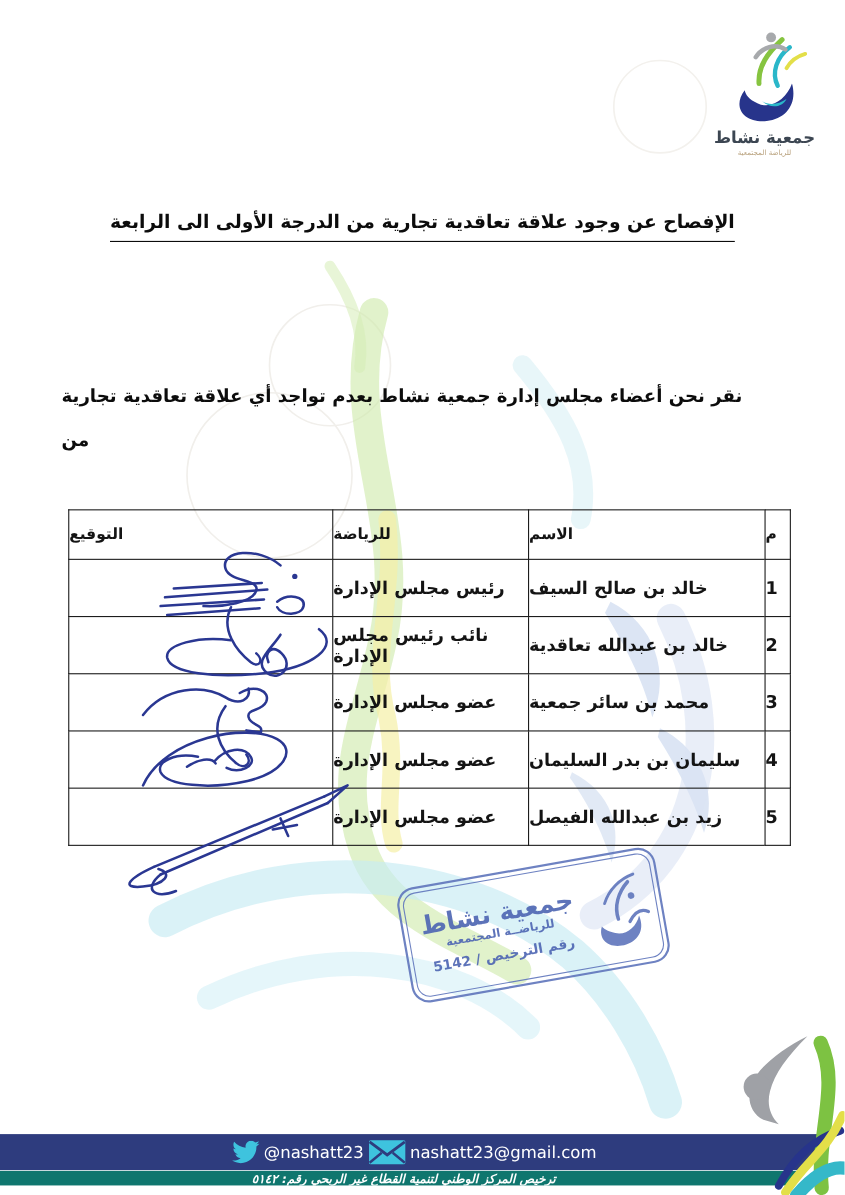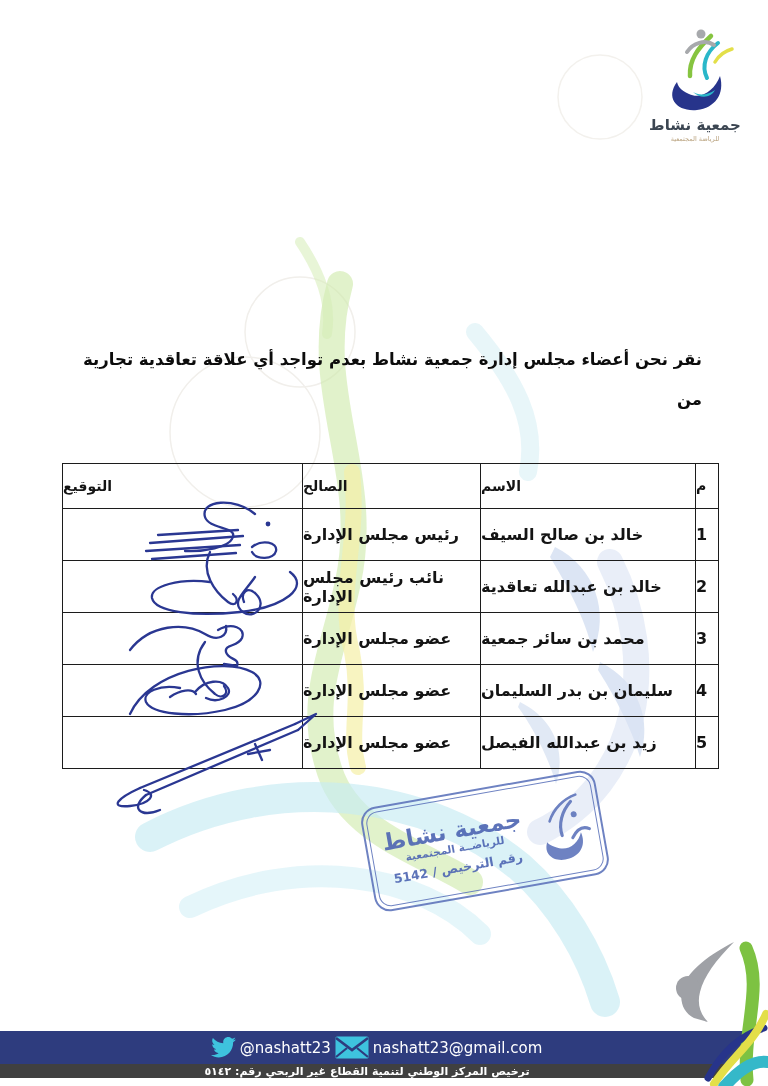--- a/index.html
+++ b/index.html
@@ -15,21 +15,21 @@
   .logo-mark{margin:0 auto;}
   .logo-name{font-weight:bold;font-size:15px;color:#3c4652;direction:rtl;margin-top:2px;}
   .logo-tagline{font-size:6.5px;color:#b9a27e;direction:rtl;letter-spacing:1px;margin-top:1px;}
 
   
   .doc-title{position:absolute;top:190px;left:0;right:0;text-align:center;direction:rtl;z-index:2;}
   .doc-title span{font-weight:bold;font-size:17px;color:#0c0c0c;
                   border-bottom:1.7px solid #0c0c0c;padding-bottom:7px;}
 
   
-  .doc-body{position:absolute;top:338px;right:66px;left:56px;direction:rtl;text-align:right;
+  .doc-body{position:absolute;top:338px;right:66px;left:56px;direction:rtl;text-align:left;
             font-weight:bold;font-size:16.5px;color:#0c0c0c;z-index:2;}
   .doc-body .line{height:46px;line-height:40px;}
 
   
   table.disclosure{position:absolute;top:461px;left:62px;width:656px;z-index:2;
                    border-collapse:collapse;direction:rtl;table-layout:fixed;}
   table.disclosure th,table.disclosure td{border:1.5px solid #1c1c1c;font-weight:bold;color:#141414;
                    text-align:left;vertical-align:middle;padding:0;}
   table.disclosure th{height:44px;font-size:14px;}
   table.disclosure td{height:51px;font-size:16px;}
@@ -47,23 +47,23 @@
   .stamp-text{flex:1;text-align:center;direction:rtl;}
   .stamp-org{font-weight:bold;font-size:23px;line-height:24px;}
   .stamp-tagline{font-size:10.5px;font-weight:bold;margin-top:0px;}
   .stamp-license{font-size:12.5px;font-weight:bold;margin-top:6px;}
 
   
   .footer-bar{position:absolute;left:0;top:1029px;width:752px;height:33px;background:#2e3c7e;z-index:1;
               clip-path:polygon(0 0,100% 0,97.5% 100%,0 100%);
               display:flex;align-items:center;justify-content:center;gap:4px;}
   .footer-bar .txt{color:#fff;font-size:15px;}
-  .footer-strip{position:absolute;left:0;top:1062px;width:734px;height:14px;background:#404040;z-index:1;
+  .footer-strip{position:absolute;left:0;top:1062px;width:734px;height:14px;background:#0f766e;z-index:1;
               clip-path:polygon(0 0,100% 0,98% 100%,0 100%);
-              display:flex;align-items:center;justify-content:center;}
+              display:flex;align-items:center;justify-content:center;font-style:italic;}
   .footer-strip .txt{color:#fff;font-size:11px;font-weight:bold;direction:rtl;}
   .corner-art{position:absolute;right:0;top:928px;z-index:2;}
 </style>
 </head>
 <body>
 
 <div class="page">
 
   <svg class="watermark" width="768" height="1086" viewBox="0 0 768 1086">
     <circle cx="300" cy="330" r="55" fill="none" stroke="#f1efeb" stroke-width="1.5"></circle>
@@ -88,37 +88,40 @@
       <path d="M56,56 C50,44 55,30 67,21" stroke="#2ab7c9" stroke-width="4" fill="none" stroke-linecap="round"></path>
       <path d="M39,54 C38,38 47,26 60,14" stroke="#86c440" stroke-width="4.5" fill="none" stroke-linecap="round"></path>
       <path d="M36,30 C42,21 54,17 63,23" stroke="#a7a9ac" stroke-width="4" fill="none" stroke-linecap="round"></path>
       <circle cx="50" cy="12" r="4.5" fill="#a7a9ac"></circle>
       <path d="M64,40 C68,33 74,29 81,27" stroke="#e3df49" stroke-width="3.5" fill="none" stroke-linecap="round"></path>
     </svg>
     <div class="logo-name">جمعية نشاط</div>
     <div class="logo-tagline">للرياضة المجتمعية</div>
   </div>
 
+  <div class="doc-title">
+    <span>الإفصاح عن وجود علاقة تعاقدية تجارية من الدرجة الأولى الى الرابعة</span>
+  </div>
 
   <div class="doc-body">
     <div class="line">نقر نحن أعضاء مجلس إدارة جمعية نشاط بعدم تواجد أي علاقة تعاقدية تجارية من</div>
   </div>
 
   <table class="disclosure">
     <colgroup>
         <col style="width:23px">
         <col style="width:215px">
         <col style="width:178px">
         <col style="width:240px">
       </colgroup>
     <tbody>
         <tr>
       <th>م</th>
       <th>الاسم</th>
-      <th>الصالح</th>
+      <th>للرياضة</th>
       <th>التوقيع</th>
     </tr>
     <tr>
       <td>1</td>
       <td>خالد بن صالح السيف</td>
       <td>رئيس مجلس الإدارة</td>
       <td></td>
     </tr>
     <tr>
       <td>2</td>

